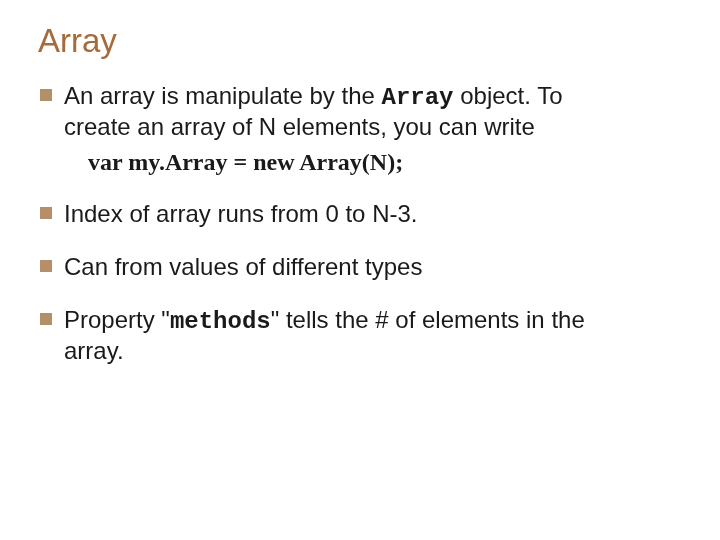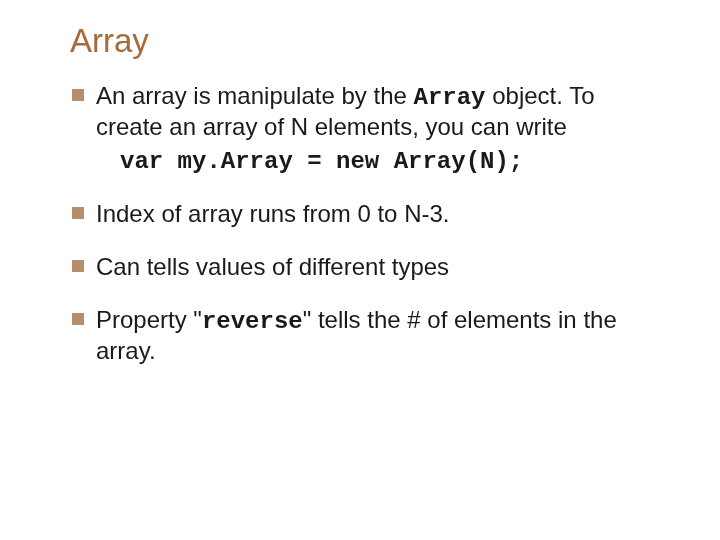--- a/index.html
+++ b/index.html
@@ -10,21 +10,20 @@
     background: #ffffff;
     font-family: Arial, Helvetica, sans-serif;
     color: #1a1a1a;
   }
   .slide {
     box-sizing: border-box;
     width: 666px;
     height: 540px;
     padding: 22px 34px 30px 34px;
     position: relative;
-    margin-left: 32px;
   }
   .title {
     font-size: 33px;
     color: #a66b3a;
     margin: 0 0 22px 4px;
     font-weight: normal;
   }
   ul.main {
     list-style: none;
     padding: 0;
@@ -46,21 +45,21 @@
     height: 12px;
     background: #b58f6a;
   }
   .sub {
     display: block;
     margin-top: 6px;
     padding-left: 24px;
     font-size: 24px;
   }
   .mono {
-    font-family: Liberation Mono, monospace;
+    font-family: Liberation Serif, serif;
     font-weight: bold;
   }
   .mono-inline {
     font-family: "Courier New", Courier, monospace;
     font-weight: bold;
   }
 </style>
 </head>
 <body>
 
@@ -73,23 +72,23 @@
     <li>
       <span>An array is manipulate by the </span><span class="mono-inline">Array</span><span> object. To create an array of N elements, you can write</span>
       <span class="sub mono">var my.Array = new Array(N);</span>
     </li>
 
     <li>
       <span>Index of array runs from 0 to N-3.</span>
     </li>
 
     <li>
-      <span>Can tells values of different types</span>
+      <span>Can from values of different types</span>
     </li>
 
     <li>
-      <span>Property "</span><span class="mono-inline">reverse</span><span>" tells the # of elements in the array.</span>
+      <span>Property "</span><span class="mono-inline">methods</span><span>" tells the # of elements in the array.</span>
     </li>
 
 
   </ul>
 
 </div>
 
 </body></html>

